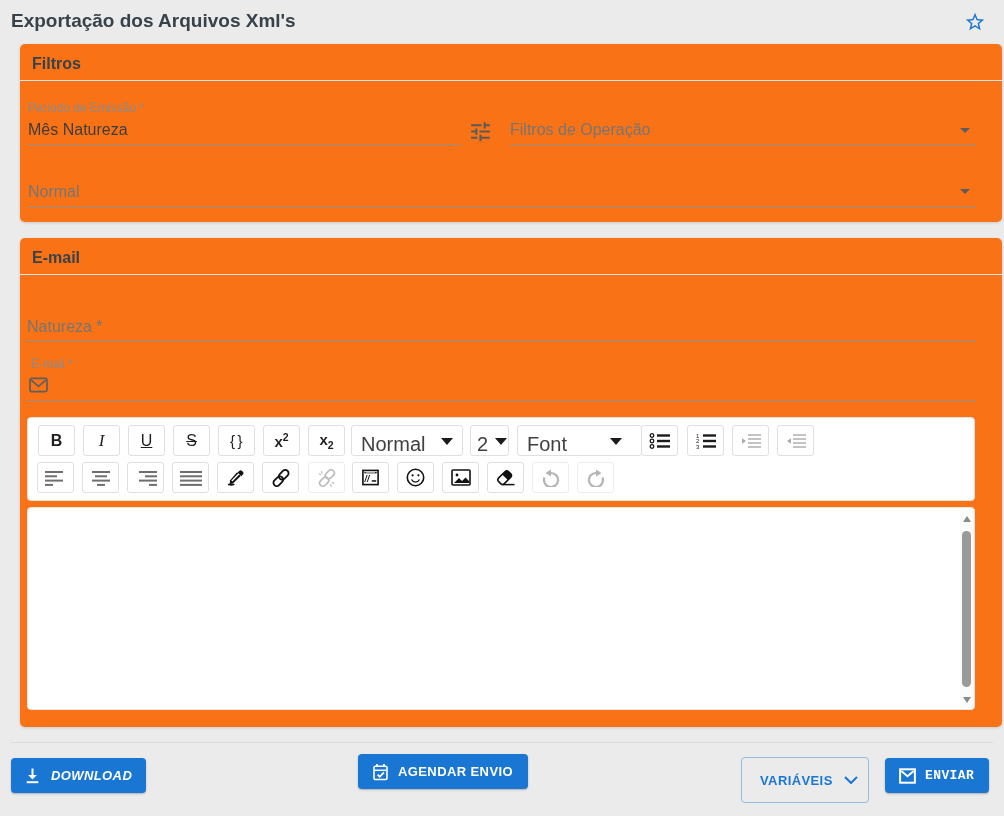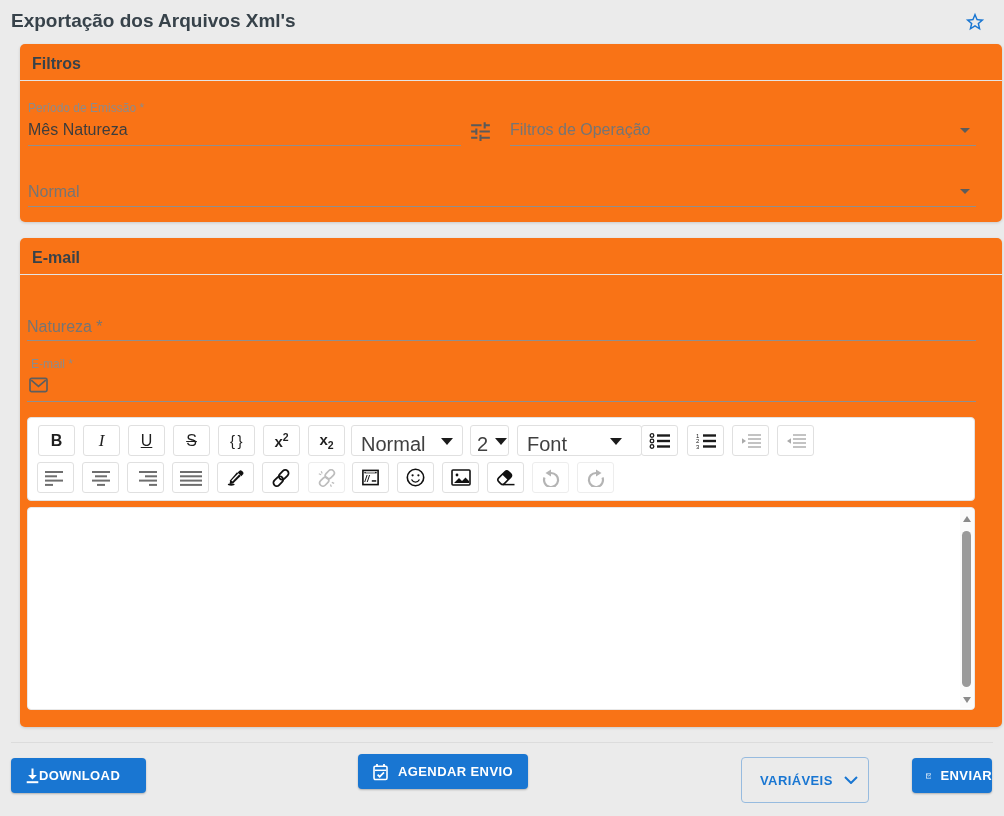--- a/index.html
+++ b/index.html
@@ -280,21 +280,21 @@
   <div class="abs" style="left:962px; top:531px; width:9px; height:156px; background:#9a9a9a; border-radius:5px;"></div>
   <div class="abs" style="left:963px; top:697px; width:0; height:0; border-left:4px solid transparent; border-right:4px solid transparent; border-top:6px solid #8a8a8a;"></div>
 
   <div class="abs" style="left:11px; top:742px; width:982px; height:1px; background:#dcdcdc;"></div>
 
   <div class="btn" style="left:11px; top:758px; width:135px;">
     <svg style="margin-left:15px;" width="13" height="16" viewBox="0 0 13 16" fill="#fff">
         <path d="M5.5 0.5h2v6.5h3.4L6.5 11.4 2.1 7h3.4z"></path>
         <rect x="0.7" y="13.2" width="11.6" height="2"></rect>
       </svg>
-    <span class="bt" style="margin-left:0;">DOWNLOAD</span>
+    <span class="bt" style="margin-left:12px;font-style:italic;">DOWNLOAD</span>
   </div>
 
   <div class="btn" style="left:358px; top:754px; width:170px;">
     <svg style="margin-left:15px;" width="15" height="18" viewBox="0 0 15 18">
         <g fill="none" stroke="#fff">
           <line x1="4" y1="1" x2="4" y2="4" stroke-width="1.8"></line>
           <line x1="11" y1="1" x2="11" y2="4" stroke-width="1.8"></line>
           <rect x="1" y="3.2" width="13" height="13.3" rx="1.4" stroke-width="1.6"></rect>
           <line x1="1.8" y1="7.3" x2="13.2" y2="7.3" stroke-width="1.5"></line>
           <path d="M4.6 11.6l2.1 2.1 4.3-4.3" stroke-width="1.7"></path>
@@ -303,21 +303,21 @@
     <span class="bt" style="margin-left:10px;">AGENDAR ENVIO</span>
   </div>
 
   <div class="abs" style="left:741px; top:757px; width:128px; height:46px; border:1px solid #97bbdf; border-radius:4px; display:flex; align-items:center;">
     <span style="margin-left:18px; font-size:13px; font-weight:bold; color:#1976d2; letter-spacing:0.4px;">VARIÁVEIS</span>
     <svg style="margin-left:11px;" width="14" height="8" viewBox="0 0 14 8" fill="none">
         <path d="M1 1l6 6 6-6" stroke="#1976d2" stroke-width="2" fill="none"></path>
       </svg>
   </div>
 
-  <div class="btn" style="left:912px; top:758px; width:80px;">
+  <div class="btn" style="left:885px; top:758px; width:104px;font-family:Liberation Mono, monospace;">
     <svg style="margin-left:14px;" width="17" height="16" viewBox="0 0 17 16">
         <rect x="1.1" y="1.3" width="14.8" height="13.4" fill="none" stroke="#fff" stroke-width="2"></rect>
         <path d="M2.3 3.1l6.2 5.2 6.2-5.2" fill="none" stroke="#fff" stroke-width="1.9"></path>
       </svg>
     <span class="bt" style="margin-left:9px;">ENVIAR</span>
   </div>
 
 </div>
 
 </body></html>

